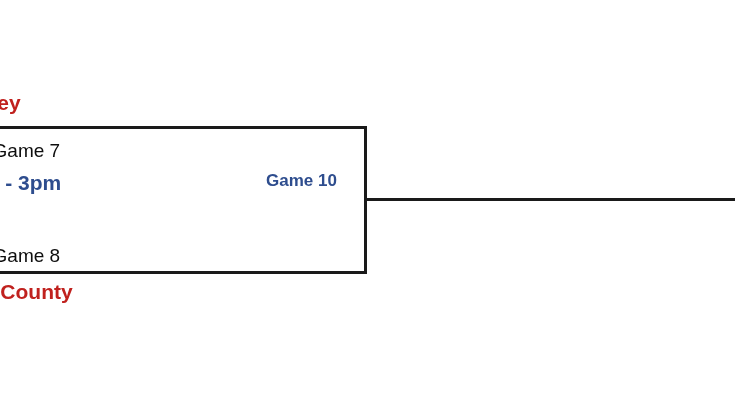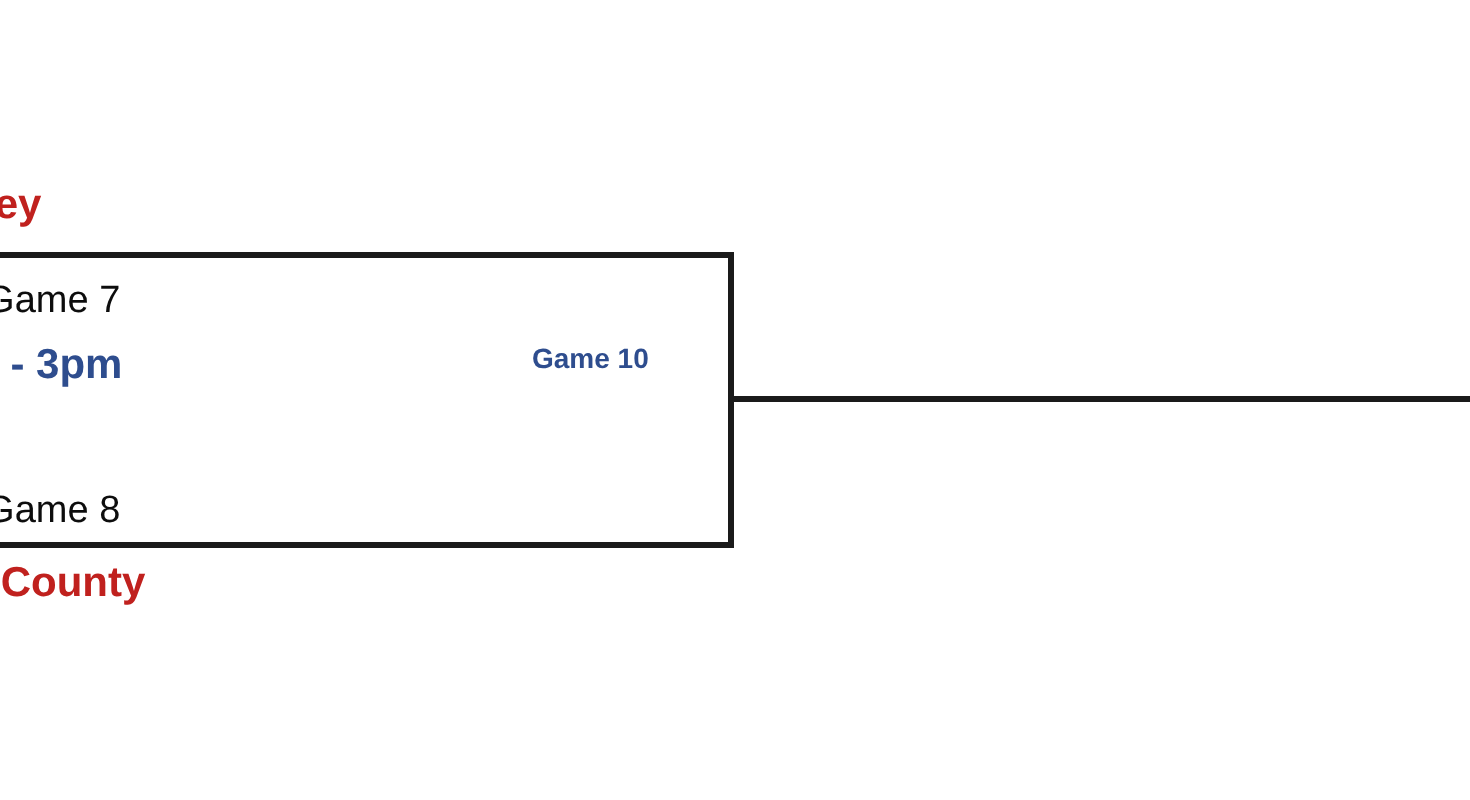--- a/index.html
+++ b/index.html
@@ -58,21 +58,21 @@
     font-size: 19px;
     font-weight: normal;
     color: #0d0d0d;
   }
   .datetime-line {
     font-size: 21px;
     font-weight: bold;
     color: #2E4D8E;
   }
   .game-label {
-    font-size: 14px;
+    font-size: 17px;
     font-weight: bold;
     color: #2E4D8E;
   }
 
   .pos-team-top    { left: -26px; top: 92px; }
   .pos-feeder-top  { left: -18px; top: 141px; }
   .pos-datetime    { left: -24px; top: 172px; }
   .pos-feeder-bot  { left: -18px; top: 246px; }
   .pos-team-bottom { left: -30px; top: 281px; }
   .pos-game-label  { left: 266px; top: 172px; }

